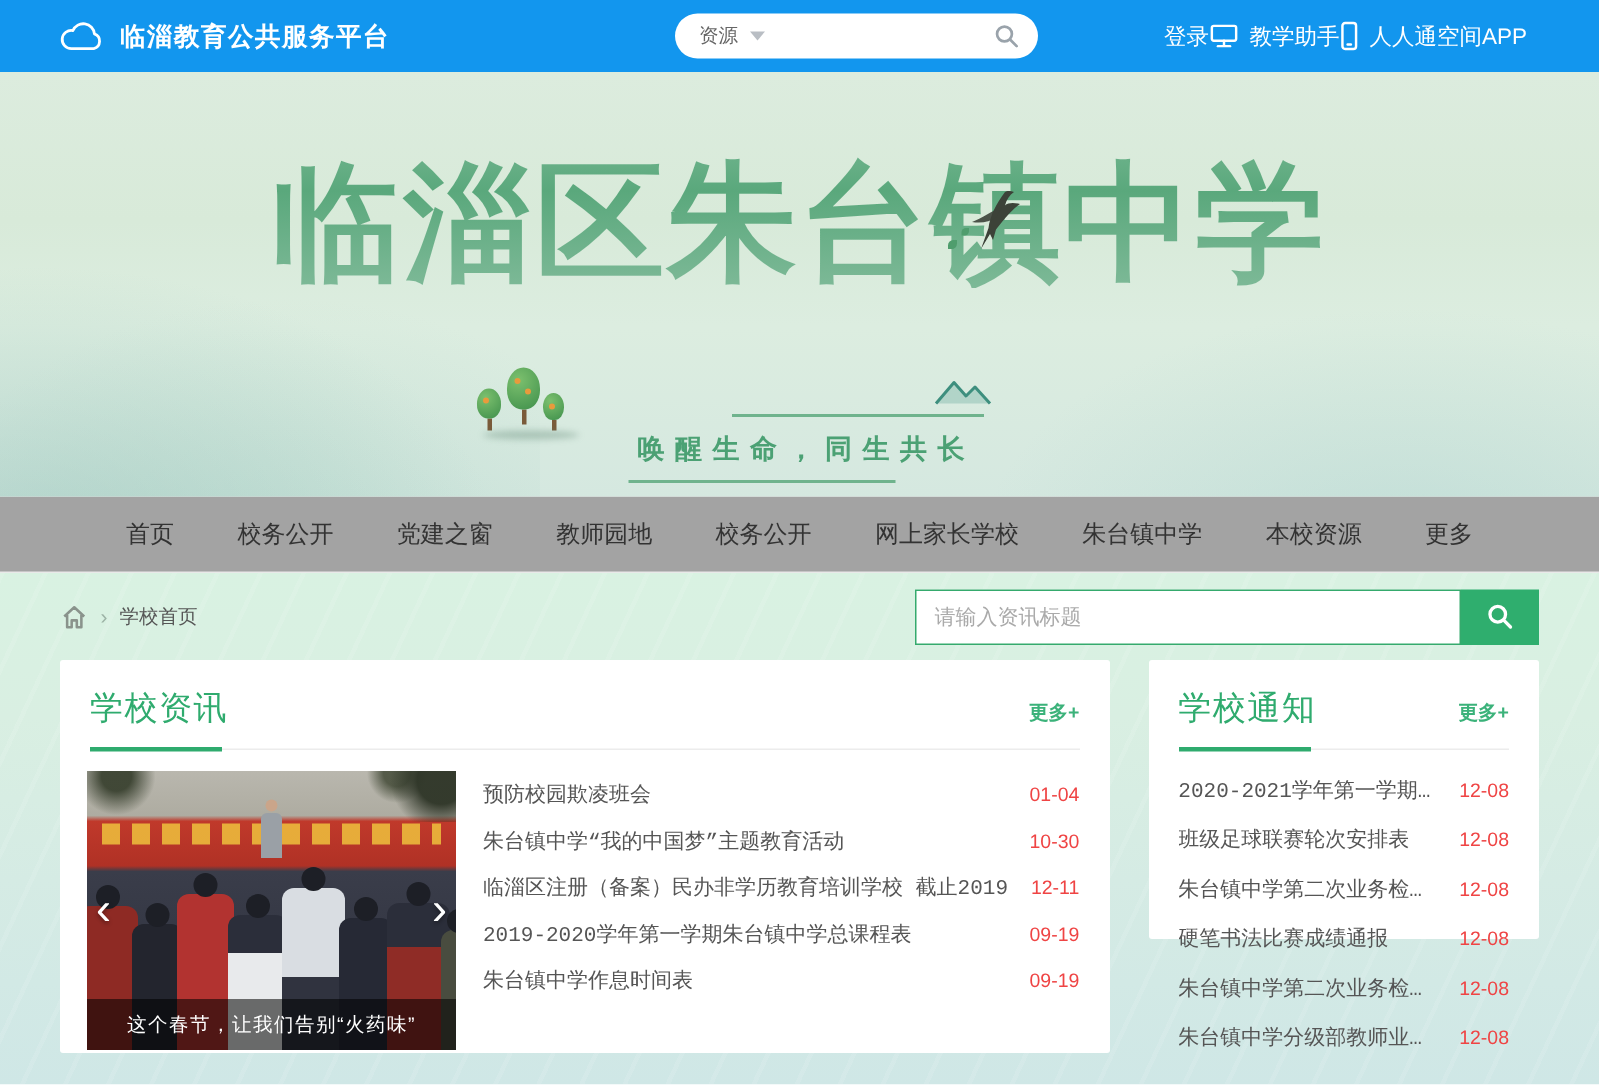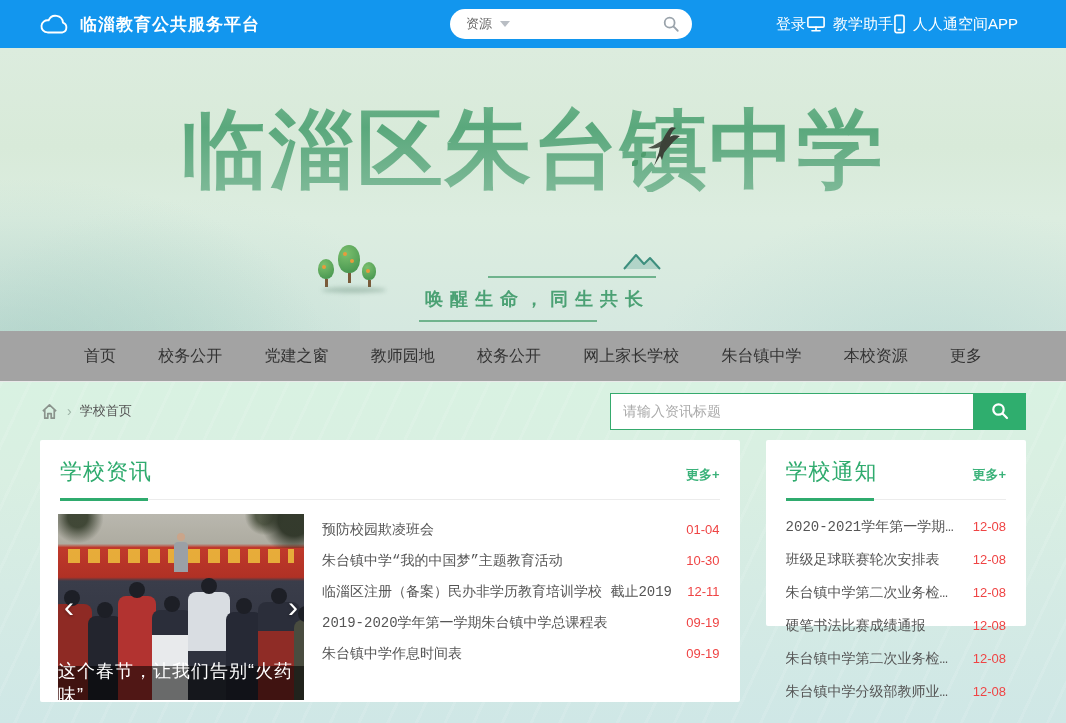--- a/index.html
+++ b/index.html
@@ -108,21 +108,21 @@
   .f3 { left:60px;  width:38px; height:104px; background:#b23330; }
   .f4 { left:94px;  width:40px; height:90px;  background:linear-gradient(180deg,#2b2e3a 0 28%, #e8eaec 28%); }
   .f5 { left:130px; width:42px; height:108px; background:linear-gradient(180deg,#d9dde2 0 55%, #30333f 55%); }
   .f6 { left:168px; width:36px; height:88px;  background:#262935; }
   .f7 { left:200px; width:42px; height:98px;  background:linear-gradient(180deg,#2b2e3a 0 30%, #8f2c26 30%); }
   .f8 { left:236px; width:24px; height:80px;  background:#494c3f; }
   .car-arrow { position:absolute; top:50%; transform:translateY(-50%); color:#fff; font-size:30px; line-height:1;
                cursor:pointer; z-index:5; text-shadow:0 1px 3px rgba(0,0,0,.4); }
   .car-arrow.prev { left:6px; } .car-arrow.next { right:6px; }
   .car-caption { position:absolute; left:0; right:0; bottom:0; height:34px; background:rgba(0,0,0,.55);
-                 color:#fff; font-size:18px; display:flex; align-items:center; justify-content:center; z-index:4;
+                 color:#fff; font-size:13px; display:flex; align-items:center; justify-content:center; z-index:4;
                  letter-spacing:1px; }
 
   .news-list { flex:1; min-width:0; }
   .row { display:flex; align-items:center; justify-content:space-between; cursor:pointer; }
   .news-list .row { height:31px; }
   .row .rt { font-size:14px; color:#555; white-space:nowrap; overflow:hidden; text-overflow:ellipsis; padding-right:14px;font-family:Liberation Mono, monospace; }
   .row .rd { font-size:13px; color:#ef4444; flex-shrink:0; }
 
   .notice-list { padding:9px 20px 0 20px; }
   .notice-list .row { height:33px; }

